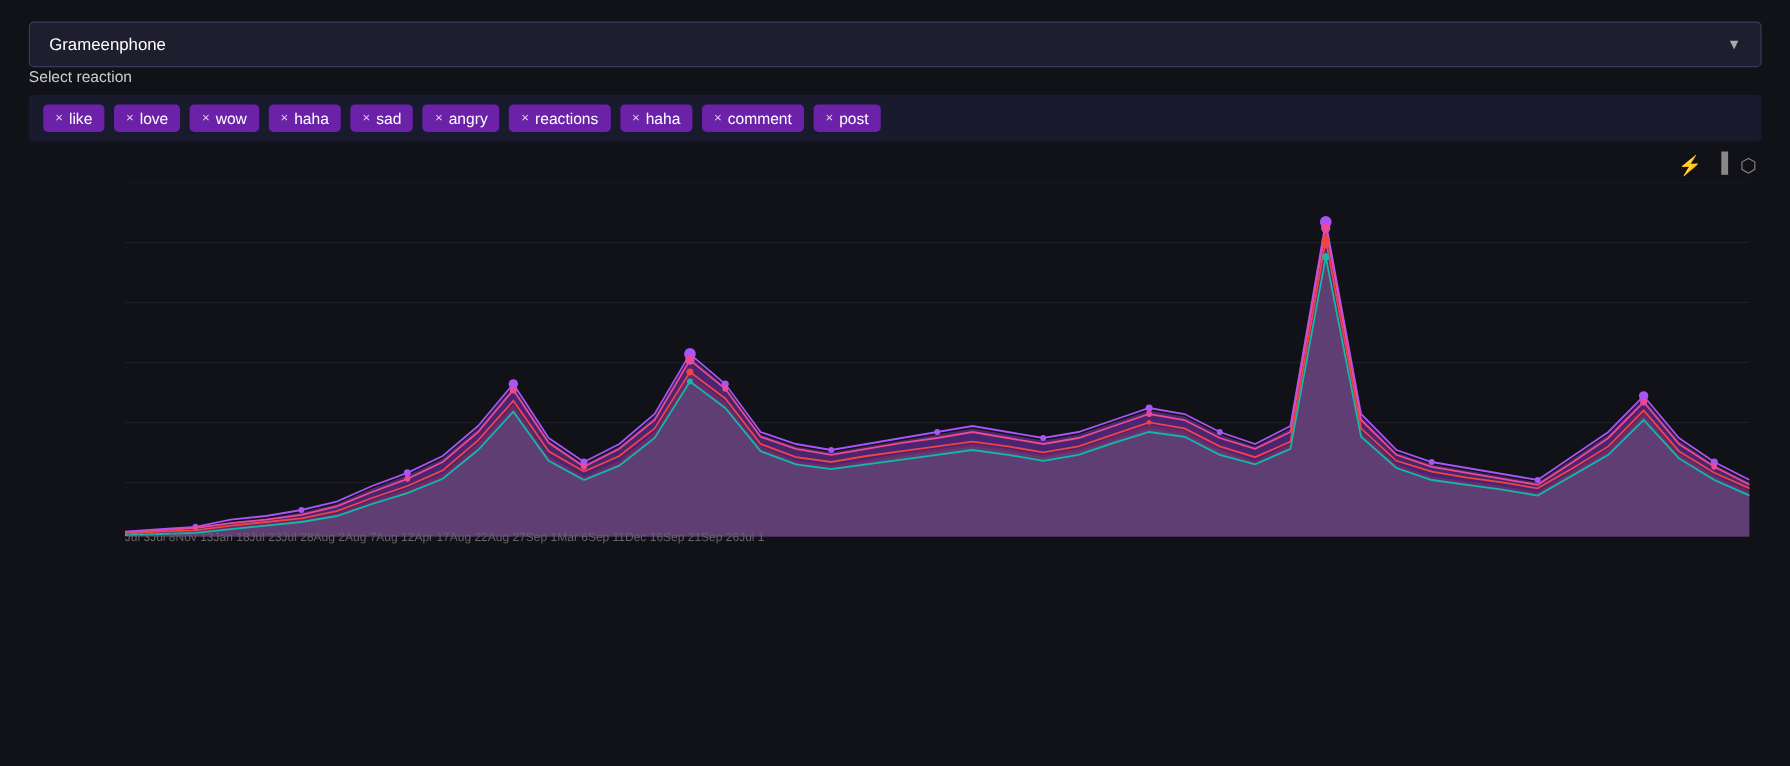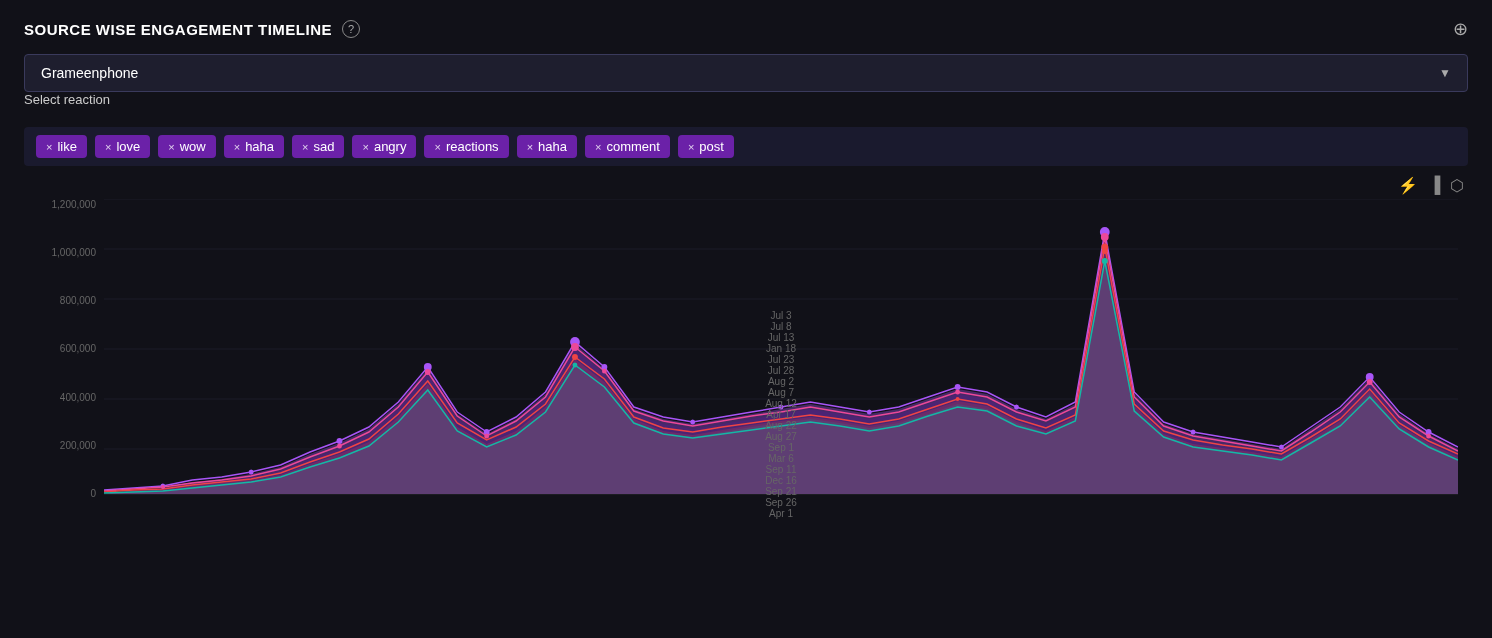--- a/index.html
+++ b/index.html
@@ -62,21 +62,21 @@
       justify-content: space-between;
       cursor: pointer;
     }
     .dropdown-arrow {
       color: #aaa;
       font-size: 12px;
     }
     .select-reaction-label {
       font-size: 13px;
       color: #ccc;
-      margin-bottom: 20px;
+      margin-bottom: 8px;
     }
     .tags-row {
       background: #1a1a2e;
       border-radius: 4px;
       padding: 8px 12px;
       display: flex;
       flex-wrap: wrap;
       gap: 8px;
       margin-bottom: 10px;
     }
@@ -131,49 +131,41 @@
     }
     .chart-inner {
       position: absolute;
       left: 80px;
       right: 10px;
       top: 0;
       bottom: 20px;
     }
     .x-axis {
       position: absolute;
-      bottom: 0;
+      bottom: 18px;
       left: 80px;
       right: 10px;
       display: flex;
       justify-content: flex-start;
-      flex-direction: column;
     }
     .x-label {
       font-size: 10px;
       color: #666;
       text-align: center;
     }
     svg.chart-svg {
       width: 100%;
       height: 100%;
     }
   </style>
 </head>
 <body>
 
 <div class="container">
 
-  <div class="header-row">
-    <div class="title-area">
-      <span class="title">SOURCE WISE ENGAGEMENT TIMELINE</span>
-      <div class="help-icon">?</div>
-    </div>
-    <div class="zoom-icon">⊕</div>
-  </div>
 
   <div class="dropdown-row">
     <div class="dropdown">
       <span>Grameenphone</span>
       <span class="dropdown-arrow">▼</span>
     </div>
   </div>
 
   <div class="select-reaction-label">Select reaction</div>
 
@@ -221,29 +213,20 @@
   </div>
 
   <div class="chart-controls">
     <span class="ctrl-icon" title="Line">⚡</span>
     <span class="ctrl-icon" title="Bar">▐</span>
     <span class="ctrl-icon" title="Stack">⬡</span>
   </div>
 
   <div class="chart-area">
 
-    <div class="y-axis">
-      <span class="y-label">1,200,000</span>
-      <span class="y-label">1,000,000</span>
-      <span class="y-label">800,000</span>
-      <span class="y-label">600,000</span>
-      <span class="y-label">400,000</span>
-      <span class="y-label">200,000</span>
-      <span class="y-label">0</span>
-    </div>
 
     <div class="chart-inner">
       <svg class="chart-svg" viewBox="0 0 1380 300" preserveAspectRatio="none">
 
         <line x1="0" y1="0" x2="1380" y2="0" stroke="#2a2a3a" stroke-width="0.5"></line>
         <line x1="0" y1="50" x2="1380" y2="50" stroke="#2a2a3a" stroke-width="0.5"></line>
         <line x1="0" y1="100" x2="1380" y2="100" stroke="#2a2a3a" stroke-width="0.5"></line>
         <line x1="0" y1="150" x2="1380" y2="150" stroke="#2a2a3a" stroke-width="0.5"></line>
         <line x1="0" y1="200" x2="1380" y2="200" stroke="#2a2a3a" stroke-width="0.5"></line>
         <line x1="0" y1="250" x2="1380" y2="250" stroke="#2a2a3a" stroke-width="0.5"></line>
@@ -373,32 +356,32 @@
         <circle cx="1020" cy="52" r="3" fill="#ef4444"></circle>
 
         <circle cx="480" cy="166" r="2.5" fill="#14b8a6"></circle>
         <circle cx="1020" cy="62" r="2.5" fill="#14b8a6"></circle>
       </svg>
     </div>
 
     <div class="x-axis">
       <span class="x-label">Jul 3</span>
       <span class="x-label">Jul 8</span>
-      <span class="x-label">Jul 13</span>
+      <span class="x-label">Nov 13</span>
       <span class="x-label">Jan 18</span>
       <span class="x-label">Jul 23</span>
       <span class="x-label">Jul 28</span>
       <span class="x-label">Aug 2</span>
       <span class="x-label">Aug 7</span>
       <span class="x-label">Aug 12</span>
       <span class="x-label">Apr 17</span>
       <span class="x-label">Aug 22</span>
       <span class="x-label">Aug 27</span>
       <span class="x-label">Sep 1</span>
       <span class="x-label">Mar 6</span>
       <span class="x-label">Sep 11</span>
       <span class="x-label">Dec 16</span>
       <span class="x-label">Sep 21</span>
       <span class="x-label">Sep 26</span>
-      <span class="x-label">Apr 1</span>
+      <span class="x-label">Jul 1</span>
     </div>
   </div>
 </div>
 
 </body></html>

